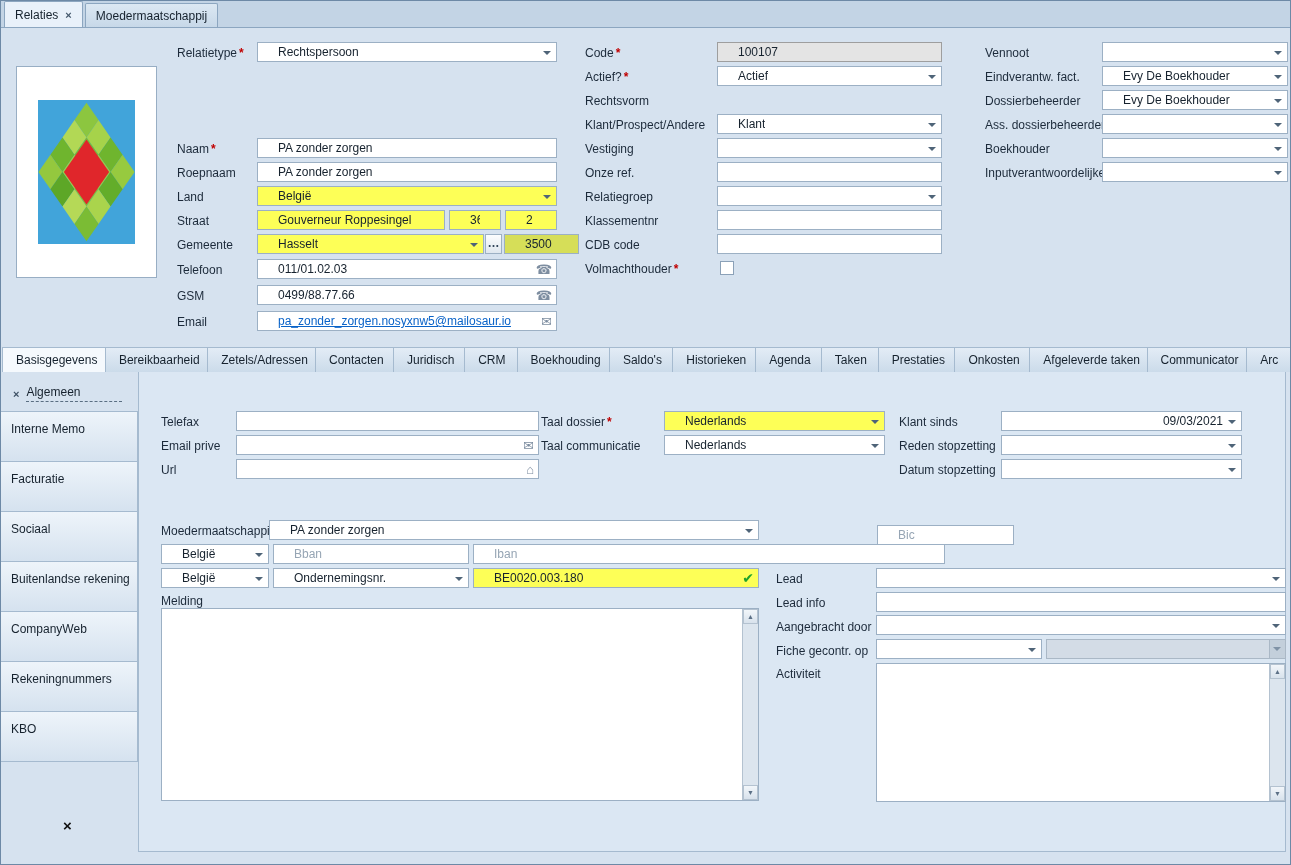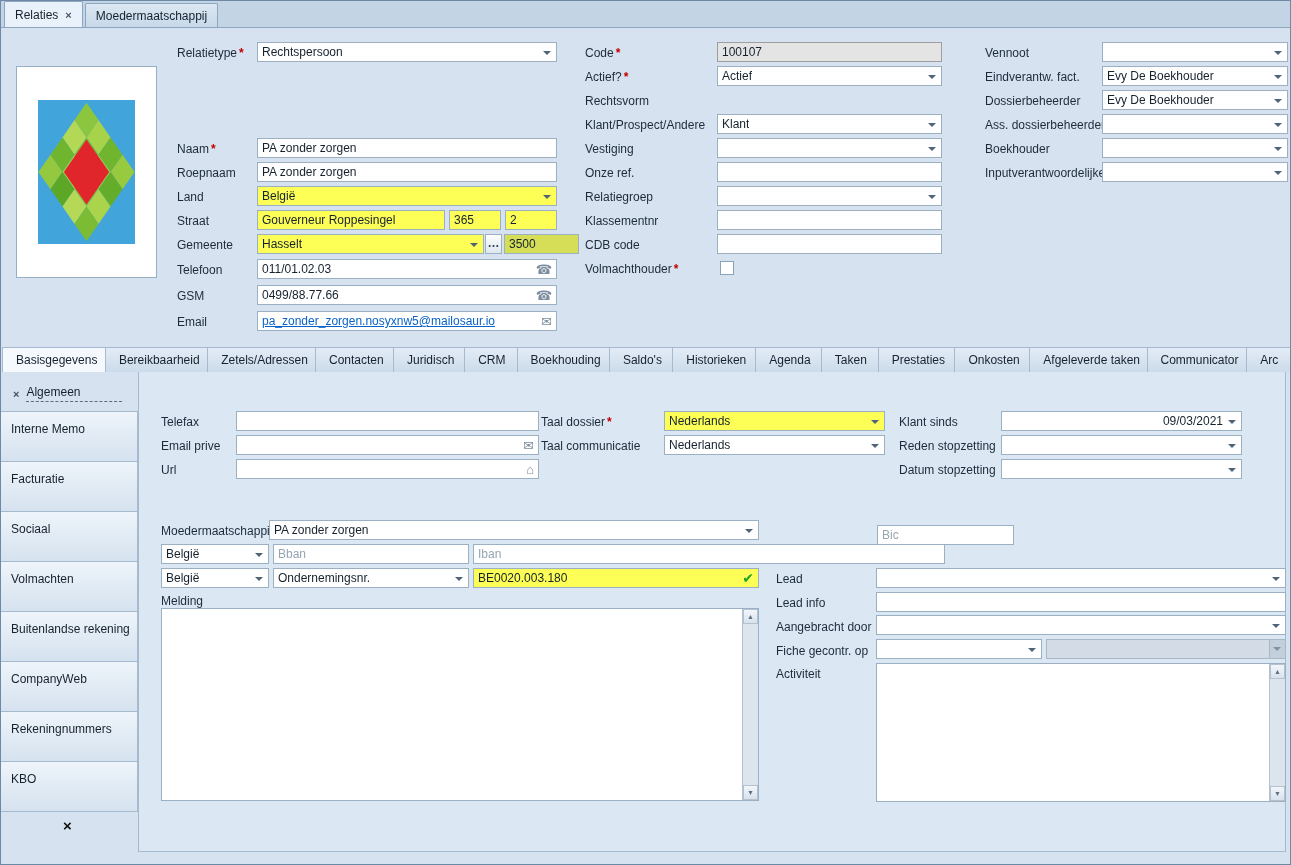--- a/index.html
+++ b/index.html
@@ -8,21 +8,21 @@
 
 #wtabbar{position:absolute;left:0;top:0;width:100%;height:27px;background:#c3d4e5;border-bottom:1px solid #8ca6c0;display:flex;align-items:flex-end;padding-left:3px}
 .wtab{height:24px;padding:0 10px;border:1px solid #8ca6c0;border-bottom:none;background:linear-gradient(#dce8f3,#c7d8e8);margin-right:2px;border-radius:2px 2px 0 0;display:flex;align-items:center;gap:7px}
 .wtab.active{background:#e9f1fa;height:26px}
 .wtab-close{color:#44586c;font-weight:bold;font-size:11px;cursor:pointer}
 
 #toppanel{position:absolute;left:1px;top:27px;width:1289px;height:319px;background:#d6e2ef}
 .photo{position:absolute;left:14px;top:38px;width:141px;height:212px;background:#fff;border:1px solid #98aec4;display:flex;align-items:center;justify-content:center}
 .lbl{position:absolute;white-space:nowrap;color:#1c2a3a}
 .req{color:#c00000;font-weight:700;margin-left:2px}
-.fld{position:absolute;height:20px;background:#fff;border:1px solid #9cb0c4;line-height:18px;padding:0 4px;white-space:nowrap}
+.fld{position:absolute;height:20px;background:#fff;border:1px solid #9cb0c4;line-height:18px;padding:0 20px;white-space:nowrap}
 .fld .val{display:inline-block;overflow:hidden;white-space:nowrap;max-width:100%;vertical-align:top}
 .dd{padding-right:18px}
 .arr{position:absolute;right:5px;top:8px;width:0;height:0;border-left:4px solid transparent;border-right:4px solid transparent;border-top:4px solid #4f6478}
 .yellow{background:#fdff57}
 .olive{background:#d6de58}
 .ro{background:#e4e4e4;border-color:#9e9e9e}
 .ph{color:#96a5b4}
 .date{text-align:right;padding-right:18px}
 .ficon{position:absolute;right:4px;top:0;line-height:19px;color:#7d8da0;font-size:13px;cursor:pointer}
 .chk{position:absolute;width:14px;height:14px;background:#fff;border:1px solid #8ba1b8}
@@ -193,21 +193,20 @@
   <div id="contentpanel"></div>
 
   <div class="alg">
     <span class="alg-close">×</span>
     <span class="alg-label">Algemeen</span>
   </div>
   <div id="sidelist">
     <div class="side-item">Interne Memo</div>
     <div class="side-item">Facturatie</div>
     <div class="side-item">Sociaal</div>
-    <div class="side-item">Volmachten</div>
     <div class="side-item">Buitenlandse rekening</div>
     <div class="side-item">CompanyWeb</div>
     <div class="side-item">Rekeningnummers</div>
     <div class="side-item">KBO</div>
   </div>
 
   <div class="lbl" style="left:160px;top:414px"><span>Telefax</span></div>
   <div class="fld" style="left:235px;top:410px;width:303px"><span class="val"></span></div>
 
   <div class="lbl" style="left:160px;top:438px"><span>Email prive</span></div>

